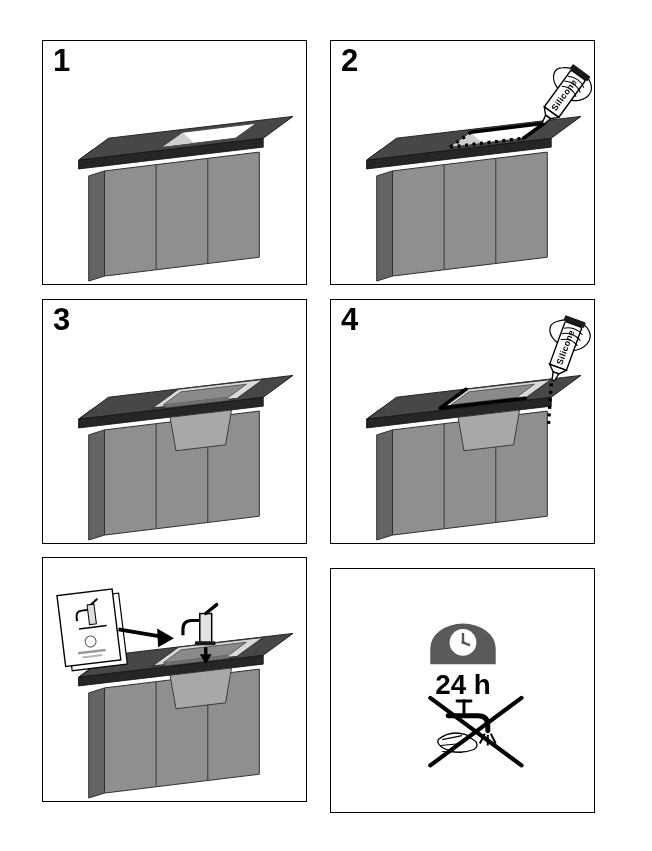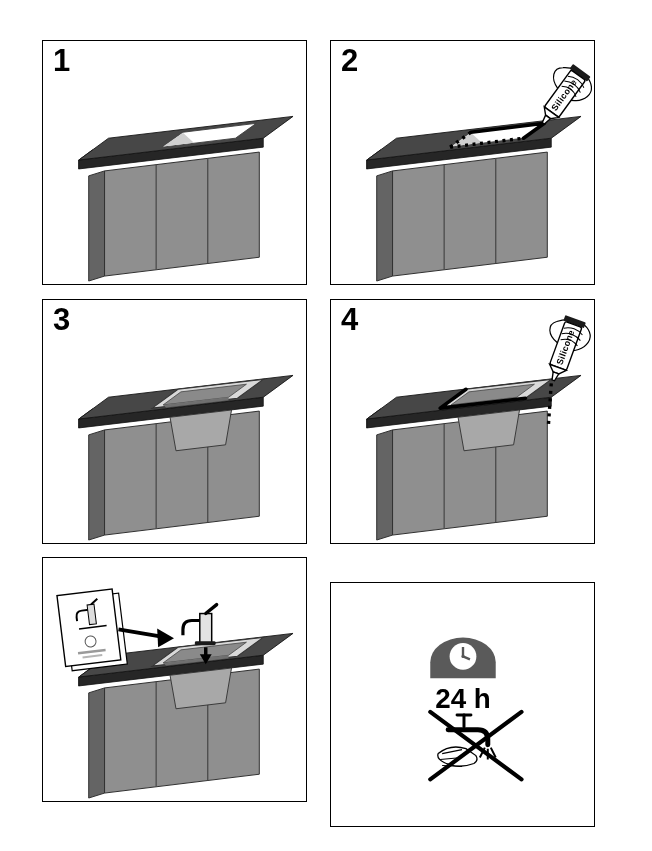--- a/index.html
+++ b/index.html
@@ -146,21 +146,21 @@
         <path d="M164,56 l11,-9" fill="none" stroke="#000" stroke-width="3.4" stroke-linecap="round"></path>
         <rect x="153" y="84" width="21" height="4" rx="1.5" fill="#1a1a1a"></rect>
       </g>
       <g>
         <line x1="164" y1="90" x2="164" y2="98" stroke="#000" stroke-width="3.5"></line>
         <polygon points="158,97 170,97 164,107" fill="#000"></polygon>
       </g>
     </svg>
   </section>
 
-  <section class="panel" style="left:330px;top:582px">
+  <section class="panel" style="left:330px;top:568px">
     <div class="stepnum"></div>
     <svg viewBox="0 0 265 245">
       <g>
         <path class="clock-dome" d="M100,96 v-16 a33,25 0 0 1 66,0 v16 z"></path>
         <circle cx="133" cy="74" r="13.5" fill="#fff"></circle>
         <line x1="133" y1="74" x2="133" y2="64.5" stroke="#555" stroke-width="2.4"></line>
         <line x1="133" y1="74" x2="140" y2="77" stroke="#555" stroke-width="2.4"></line>
         <circle cx="133" cy="74" r="1.6" fill="#555"></circle>
       </g>
       <text class="wait-label" x="133" y="126" text-anchor="middle">24 h</text>

